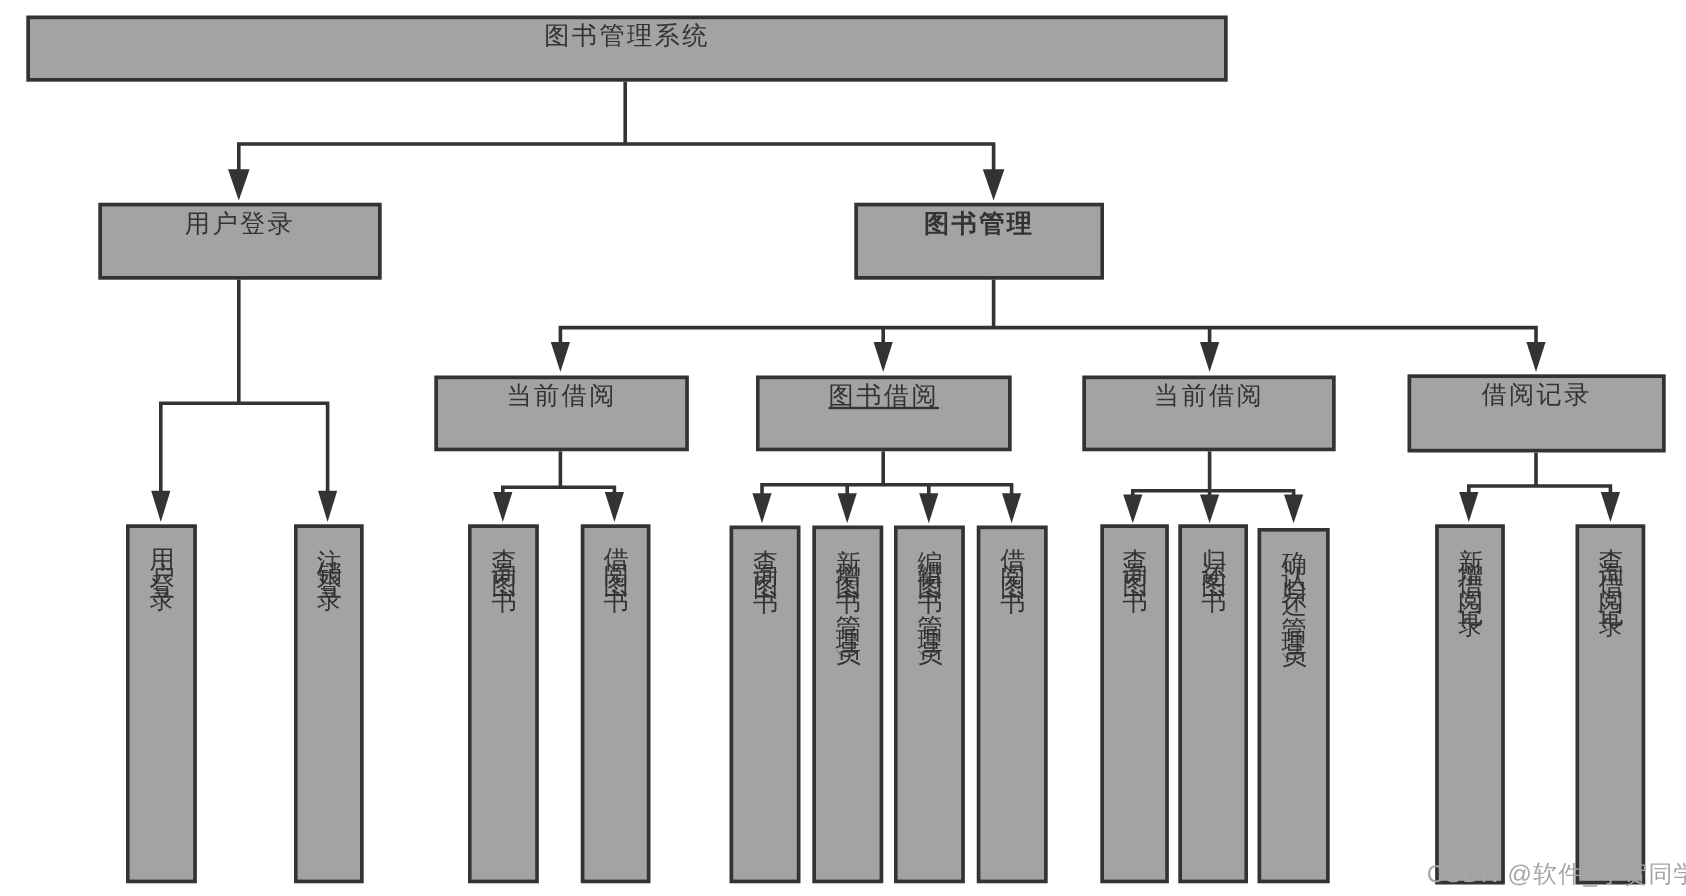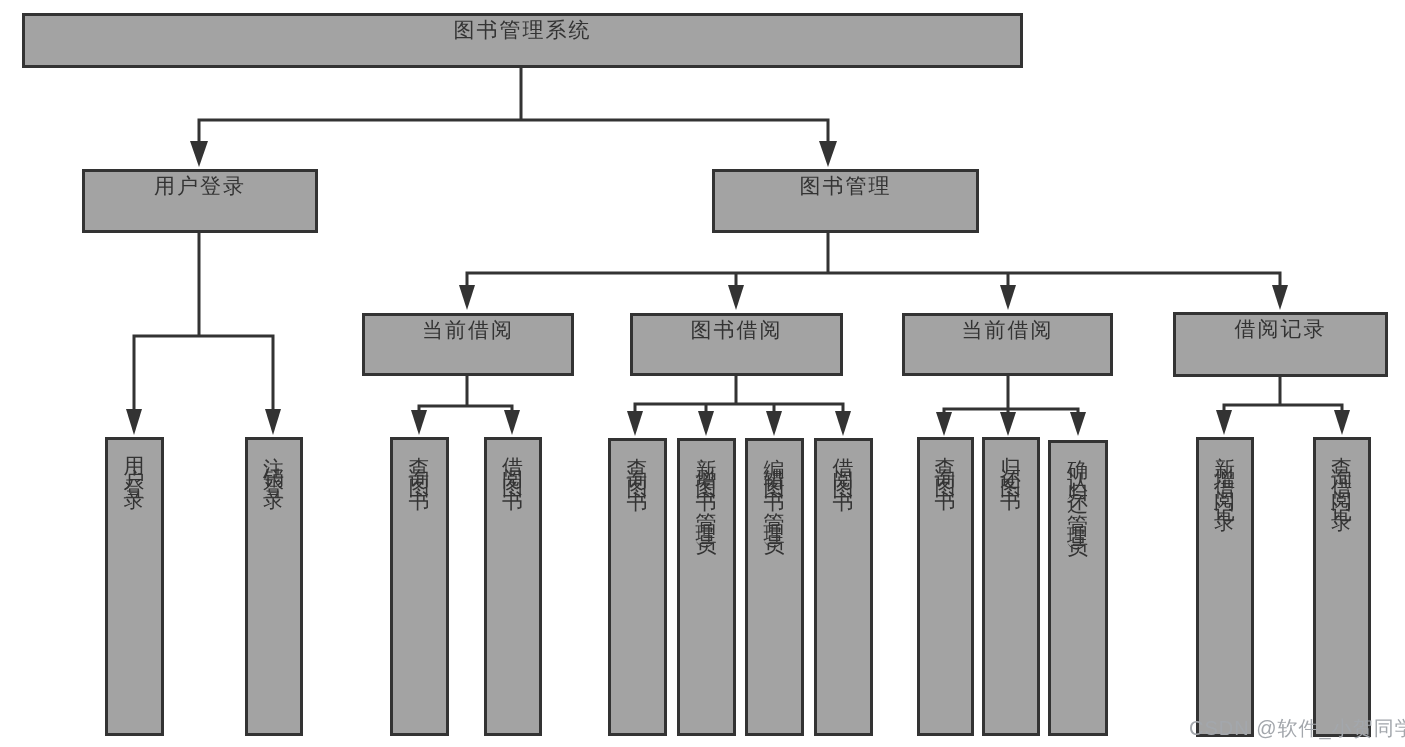--- a/index.html
+++ b/index.html
@@ -88,28 +88,28 @@
     </g>
   </svg>
 
   <div class="box" style="left:22px; top:13px; width:1001px; height:55px;">
     <span>图书管理系统</span>
   </div>
 
   <div class="box" style="left:82px; top:169px; width:236px; height:64px;">
     <span>用户登录</span>
   </div>
-  <div class="box" style="left:712px; top:169px; width:267px; height:64px;">
+  <div class="box" style="left:712px; top:169px; width:208px; height:64px;font-weight:bold;">
     <span>图书管理</span>
   </div>
 
   <div class="box" style="left:362px; top:313px; width:212px; height:63px;">
     <span>当前借阅</span>
   </div>
-  <div class="box" style="left:630px; top:313px; width:213px; height:63px;">
+  <div class="box" style="left:630px; top:313px; width:213px; height:63px;text-decoration:underline;">
     <span>图书借阅</span>
   </div>
   <div class="box" style="left:1173px; top:312px; width:215px; height:65px;">
     <span>借阅记录</span>
   </div>
   <div class="box" style="left:902px; top:313px; width:211px; height:63px;">
     <span>当前借阅</span>
   </div>
 
   <div class="box leaf" style="left:105px; top:437px; width:59px; height:299px;">

